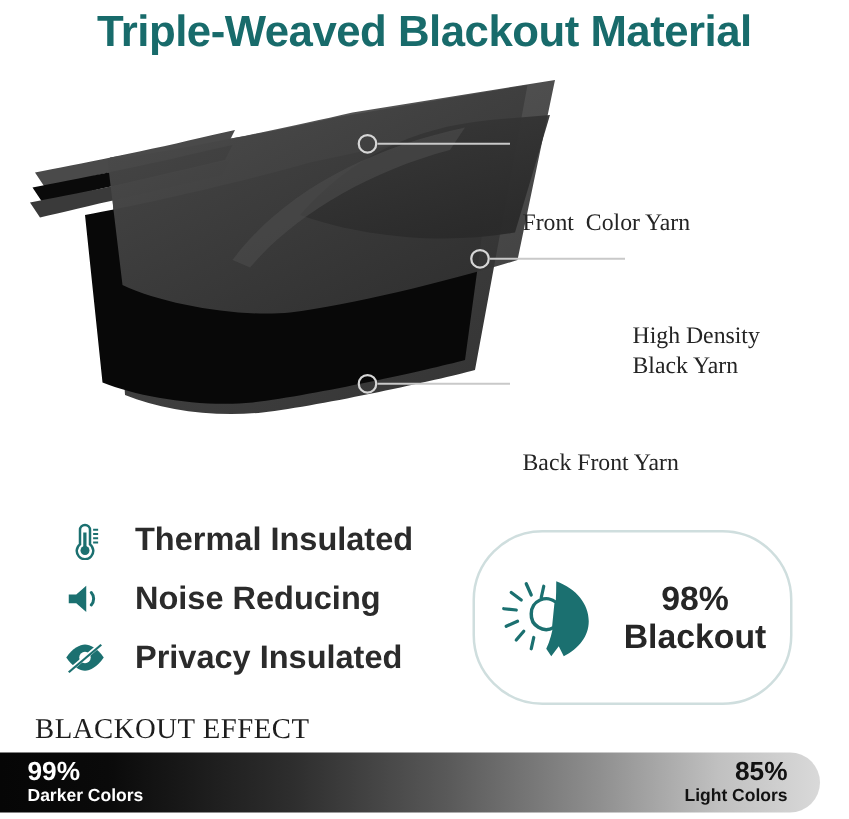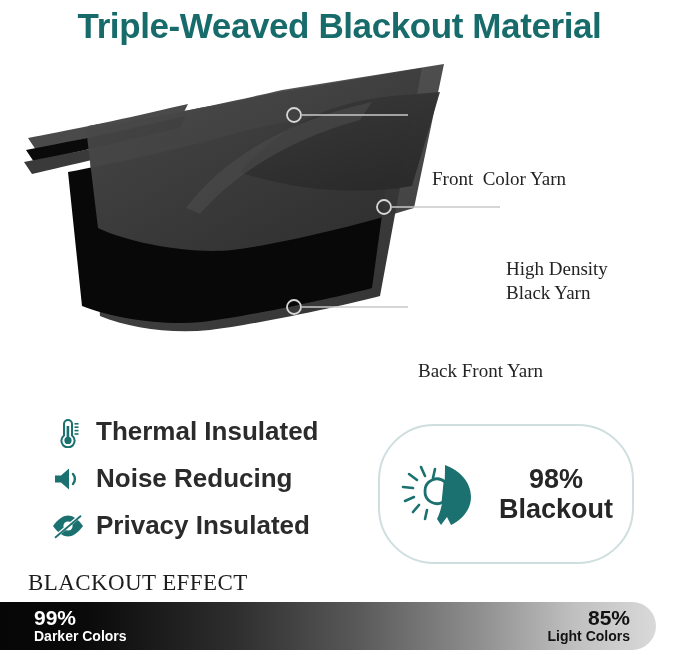--- a/index.html
+++ b/index.html
@@ -45,21 +45,21 @@
   #fabric-diagram svg { display: block; }
 
   .callout-label {
     position: absolute;
     font-family: "Liberation Serif", serif;
     font-size: 19px;
     color: #242424;
     line-height: 1.25;
     white-space: pre;
   }
-  #callout-front { left: 418px; top: 105px; margin-left: 14px; }
+  #callout-front { left: 418px; top: 105px; }
   #callout-middle { left: 506px; top: 180px; margin-top: 15px; }
   #callout-back  { left: 418px; top: 297px; }
 
   
   #feature-list {
     position: absolute;
     left: 48px;
     top: 408px;
     width: 320px;
   }
@@ -74,21 +74,21 @@
     flex: 0 0 40px;
     display: flex;
     align-items: center;
     justify-content: center;
   }
   .feature-label {
     font-family: "Liberation Sans", sans-serif;
     font-weight: bold;
     font-size: 26px;
     color: #2b2b2b;
-    margin-left: 8px;
+    margin-left: 20px;
     white-space: nowrap;
     text-align: right;
   }
 
   
   #blackout-badge {
     position: absolute;
     left: 378px;
     top: 424px;
     width: 256px;
@@ -160,21 +160,21 @@
     font-weight: bold;
     font-size: 21px;
     white-space: nowrap;
   }
   .bar-sub {
     font-family: Liberation Sans, sans-serif;
     font-weight: bold;
     font-size: 14px;
     white-space: nowrap;
   }
-  #bar-left-cell .bar-pct, #bar-left-cell .bar-sub { color: #ffffff; margin-left: 12px; }
+  #bar-left-cell .bar-pct, #bar-left-cell .bar-sub { color: #ffffff; }
   #bar-right-cell .bar-pct, #bar-right-cell .bar-sub { color: #121212; }
 </style>
 </head>
 <body>
 
 <div id="page-title">Triple-Weaved Blackout Material</div>
 
 <div id="fabric-diagram">
   <svg width="679" height="300" viewBox="0 0 679 300" xmlns="http://www.w3.org/2000/svg">
     <defs>

